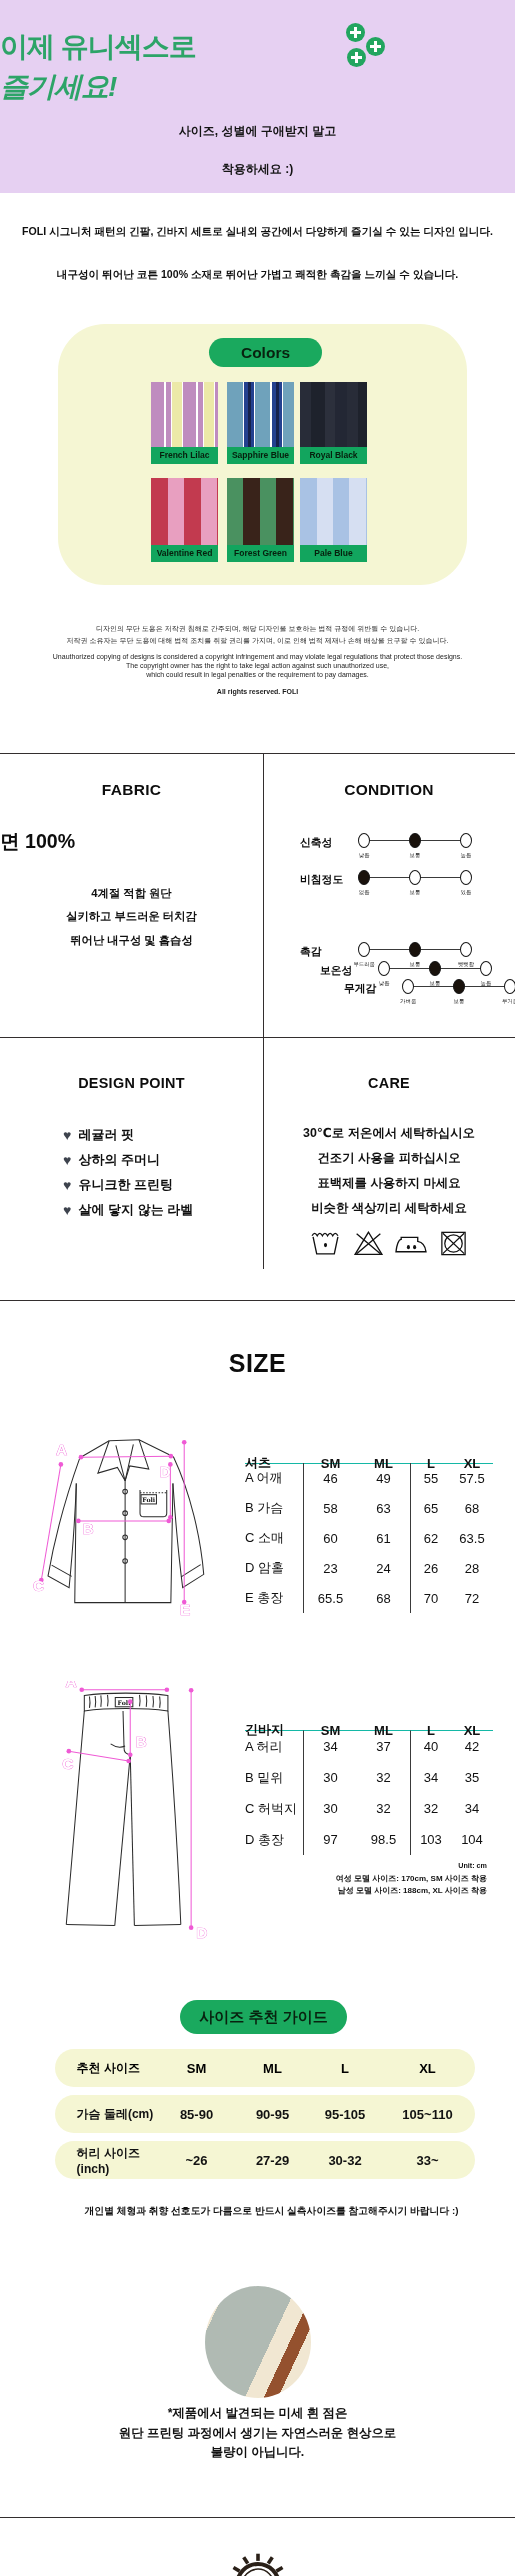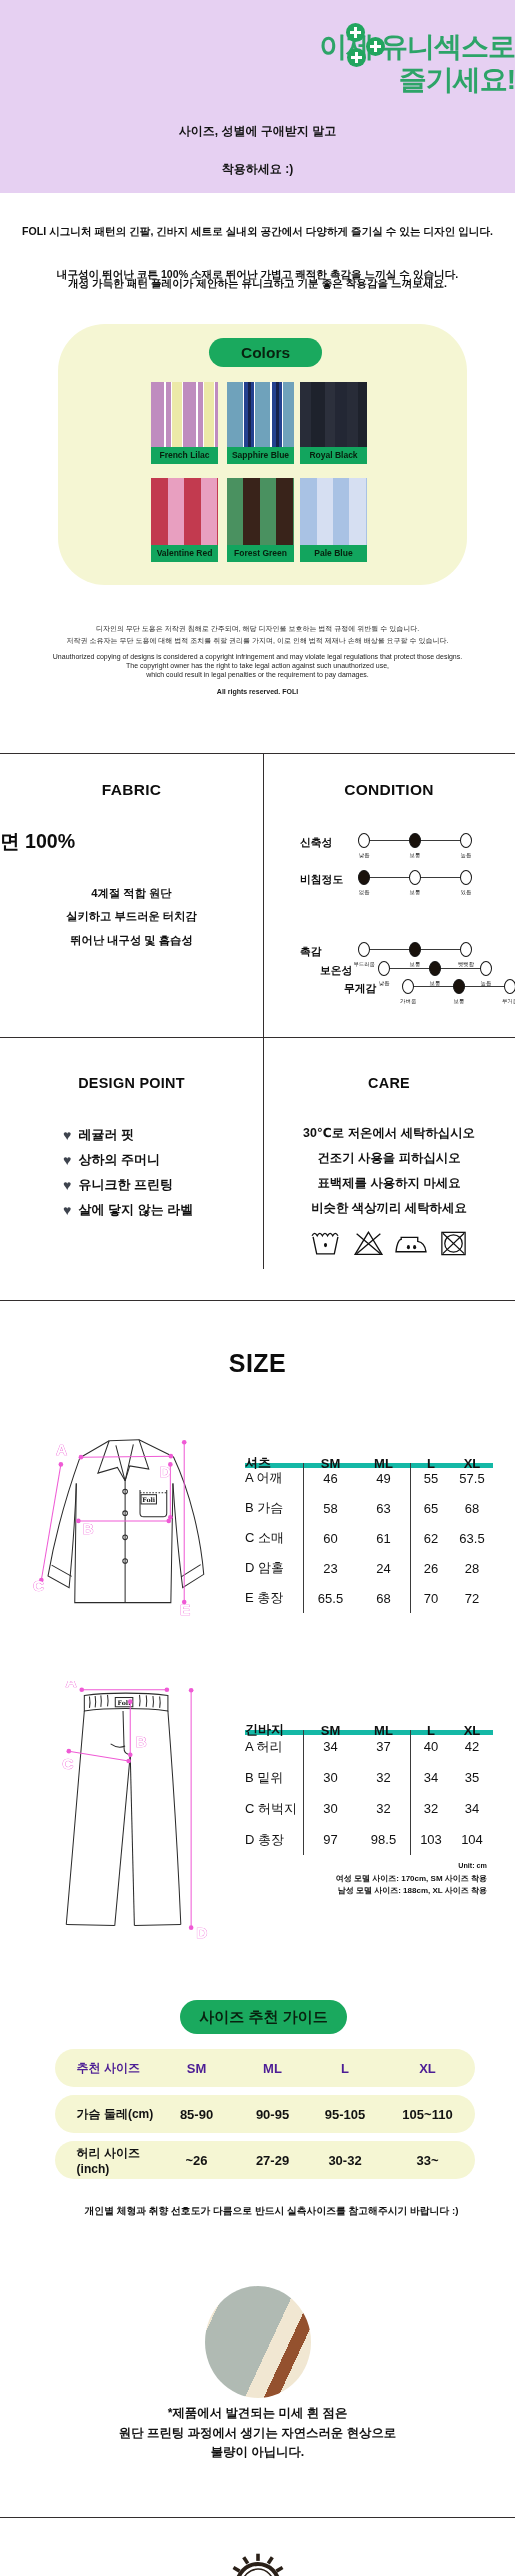--- a/index.html
+++ b/index.html
@@ -3,21 +3,21 @@
 <meta charset="utf-8">
 <style>
   * { margin:0; padding:0; box-sizing:border-box; }
   body { background:#ffffff; font-family:"Liberation Sans","DejaVu Sans",sans-serif; }
   #page { position:relative; width:515px; height:2689px; margin:0 auto; background:#ffffff; overflow:hidden; }
   .abs { position:absolute; }
   .ctr { text-align:center; width:515px; left:0;padding-left:28px; }
 
   
   .hero { position:absolute; top:0; left:0; width:515px; height:193px; background:#e6d0f2; }
-  .hero-title { position:absolute; left:0; width:515px; text-align:right; color:#2da468; font-weight:800; font-size:28px; letter-spacing:-1px; }
+  .hero-title { position:absolute; left:0; width:515px; text-align:left; color:#2da468; font-weight:800; font-size:28px; letter-spacing:-1px; }
   .plus { position:absolute; width:19px; height:19px; border-radius:50%; background:#22a55f; }
   .plus:before, .plus:after { content:""; position:absolute; background:#ffffff; }
   .plus:before { left:4.1px; right:4.1px; top:8.2px; height:2.6px; }
   .plus:after { top:4.1px; bottom:4.1px; left:8.2px; width:2.6px; }
   .hero-sub { position:absolute; left:0; width:515px; text-align:center; font-size:12px; color:#141414; font-weight:600; }
 
   .intro-p { position:absolute; left:0; width:515px; text-align:center; font-size:10.6px; color:#101010; font-weight:600; }
 
   
   .colors-box { position:absolute; left:58px; top:324px; width:409px; height:261px; background:#f5f6d3; border-radius:47px; }
@@ -60,54 +60,53 @@
   .care-icons svg { display:block; }
 
   .size-h { position:absolute; left:0; width:515px; text-align:center; font-size:25px; font-weight:800; color:#0d0d0d; letter-spacing:0.5px; }
 
   
   .mtable { position:absolute; left:245px; width:247px; display:grid; grid-template-columns:58px 54px 53px 41px 42px; }
   .mc { display:flex; align-items:center; justify-content:center; font-size:13px; color:#111111; }
   .mc.lab { justify-content:flex-start; }
   .mc.head { font-weight:600; }
   .bl { border-left:1px solid #3a3a3a; }
-  .bb { border-bottom:5px solid #14b8a6;margin-top:26px; }
+  .bb { border-bottom:1px solid #14b8a6;margin-top:26px; }
 
   .tnotes { position:absolute; right:28px; text-align:right; color:#141414; }
   .tn0 { font-size:7.2px; font-weight:600; }
   .tn { font-size:8px; font-weight:600; }
 
   
   .gbar { position:absolute; left:55px; width:420px; height:38px; background:#f5f6d3; border-radius:19px; display:grid; grid-template-columns:103px 77px 75px 70px 95px; align-items:center; }
   .gc { text-align:center; font-size:13px; font-weight:700; color:#121212; }
   .gc.lab { text-align:left; padding-left:21.6px; font-size:12px; }
-  .gbar.green .gc { color:#4c1d95; }
+  .gbar.green .gc { color:#000000; }
 
   .fabric-oval { position:absolute; left:205px; top:2286px; width:106px; height:112px; border-radius:50%;
     background:linear-gradient(115deg,#8e4526 0 6%,#f1e7d2 6% 14%,#b0bab3 14% 58%,#f1e7d2 58% 70%,#94512e 70% 79%,#f1e7d2 79% 100%); }
   .note-line { position:absolute; left:0; width:515px; text-align:center; font-size:12.4px; color:#111111; font-weight:600; }
 </style>
 </head>
 <body>
 
 <div id="page">
 
   <div class="hero">
     <div class="hero-title" style="top:28px;">이제 유니섹스로</div>
-    <div class="hero-title" style="top:61px;">즐기세요!</div>
+    <div class="hero-title" style="top:68px;font-style:italic;">즐기세요!</div>
     <span class="plus" style="left:346px; top:23px;"></span>
     <span class="plus" style="left:366px; top:37px;"></span>
     <span class="plus" style="left:347px; top:48px;"></span>
     <div class="hero-sub" style="top:123px;">사이즈, 성별에 구애받지 말고</div>
     <div class="hero-sub" style="top:161px;">착용하세요 :)</div>
   </div>
 
   <div class="intro-p" style="top:225px;">FOLI 시그니처 패턴의 긴팔, 긴바지 세트로 실내외 공간에서 다양하게 즐기실 수 있는 디자인 입니다.</div>
   <div class="intro-p" style="top:268px;">내구성이 뛰어난 코튼 100% 소재로 뛰어난 가볍고 쾌적한 촉감을 느끼실 수 있습니다.</div>
-  <div class="intro-p" style="top:277px;">개성 가득한 패턴 플레이가 제안하는 유니크하고 기분 좋은 착용감을 느껴보세요.</div>
 
   <div class="colors-box"></div>
   <div class="pill" style="left:209px; top:338px; width:113px; height:29px; border-radius:14.4px; font-size:15.5px;">Colors</div>
 
   <div class="swatch" style="left:151px; top:382px;">
     <div class="sw-pat p-lilac" style="height:65px;"></div>
     <div class="sw-label">French Lilac</div>
   </div>
   <div class="swatch" style="left:227px; top:382px;">
     <div class="sw-pat p-sapph" style="height:65px;"></div>

